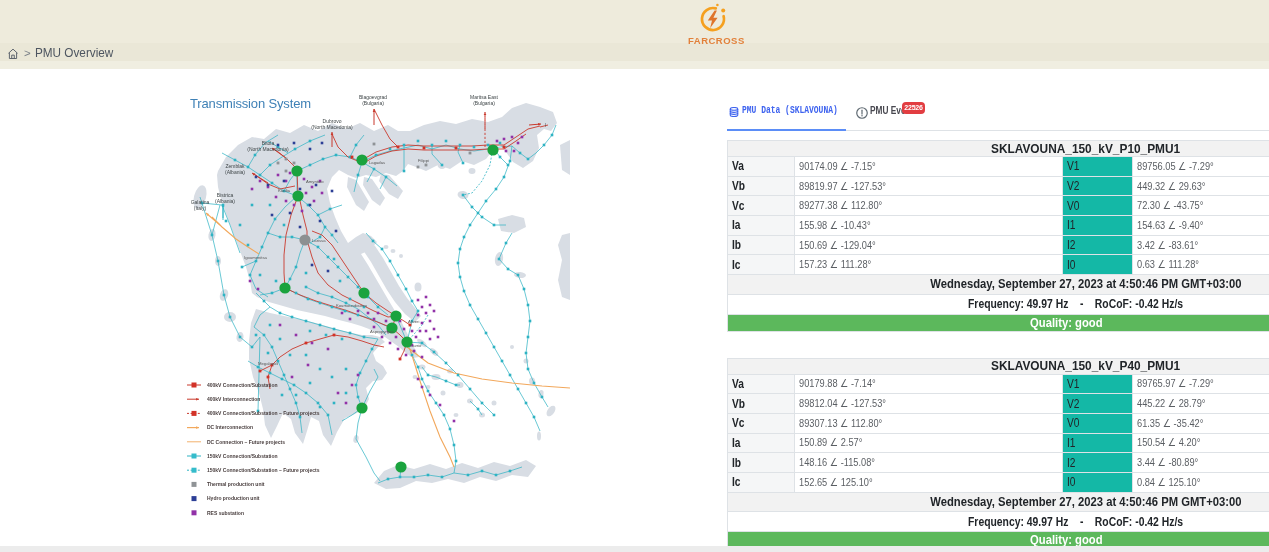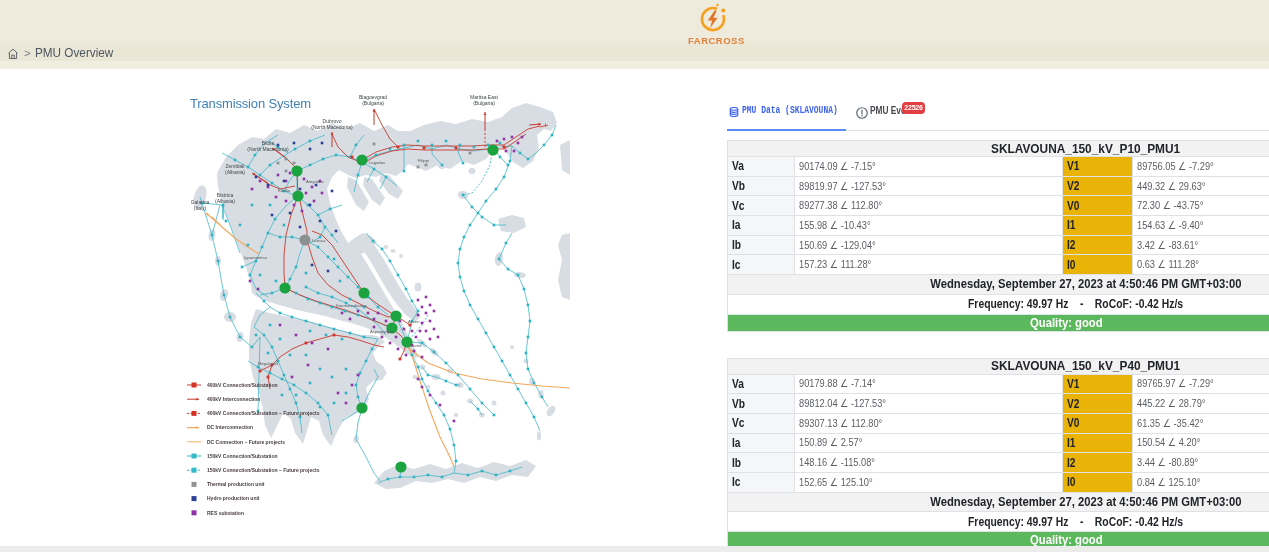--- a/index.html
+++ b/index.html
@@ -29,21 +29,21 @@
   font-weight:bold; font-size:10.5px; transform:scaleX(0.79); transform-origin:0 0; }
 .badge { position:absolute; left:46px; top:7px; width:23px; height:11.5px; background:#e23d41;
   color:#fff; font-size:7px; font-weight:bold; border-radius:4px; text-align:center;
   line-height:11.5px; letter-spacing:-0.2px; }
 table.pmu { border-collapse:collapse; width:716px; table-layout:fixed; margin-top:9px;
   font-size:12px; color:#212529; }
 table.pmu td { border:1px solid #dee2e6; height:19.7px; padding:0 3.5px; overflow:hidden; }
 table.pmu tr.hd td { background:#f2f2f2; font-weight:bold; text-align:center; height:16px; font-size:12.5px; padding:0;}
 td.lbl { background:#f5f6f7; font-weight:bold; }
 td.val { color:#5a5e63; font-size:11px; background:#fff; }
-td.lbl2 { background:#eab308; font-weight:bold; }
+td.lbl2 { background:#14b8a6; font-weight:normal; }
 td.val2 { color:#5a5e63; font-size:11px; background:#fff; }
 tr.date td { background:#f2f2f2; text-align:center; font-weight:bold; font-size:12.5px; padding:0; }
 tr.freq td { background:#fff; text-align:center; font-weight:bold; font-size:12.5px; padding:0; }
 tr.qual td { background:#5cb85c; color:#fff; text-align:center; font-weight:bold; font-size:12.5px; padding:0; height:17px; }
 .sxl { display:inline-block; transform:scaleX(0.85); transform-origin:0 50%; }
 .sxv { display:inline-block; transform:scaleX(0.84); transform-origin:0 50%; }
 .sxh { display:inline-block; transform:scaleX(0.95); transform-origin:50% 50%; }
 .sxd { display:inline-block; transform:scaleX(0.90); transform-origin:50% 50%; }
 .sxf { display:inline-block; transform:translateX(-10px) scaleX(0.83); transform-origin:50% 50%; }
 .sxq { display:inline-block; transform:translateX(-19px) scaleX(0.90); transform-origin:50% 50%; }

